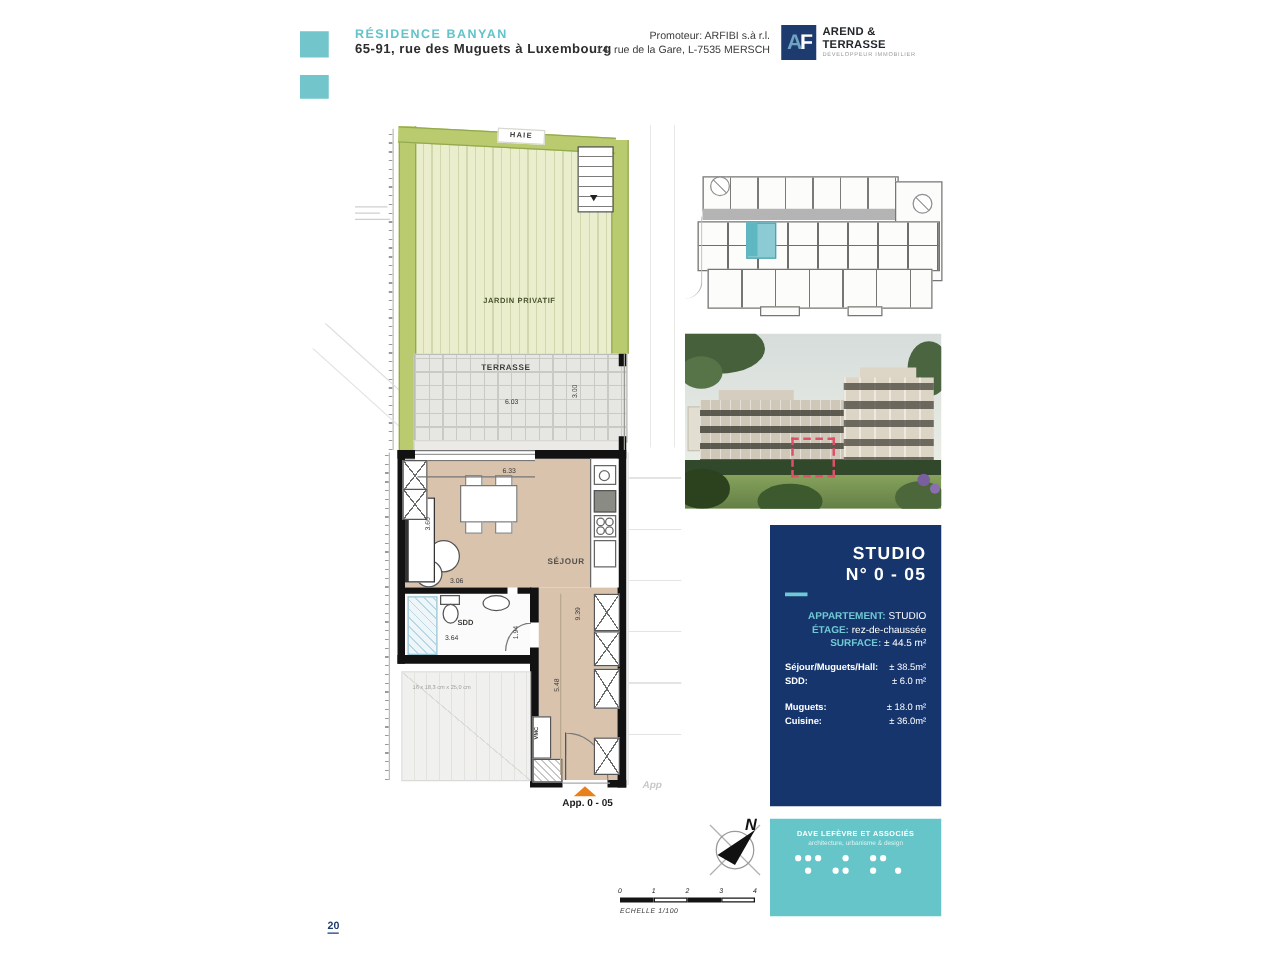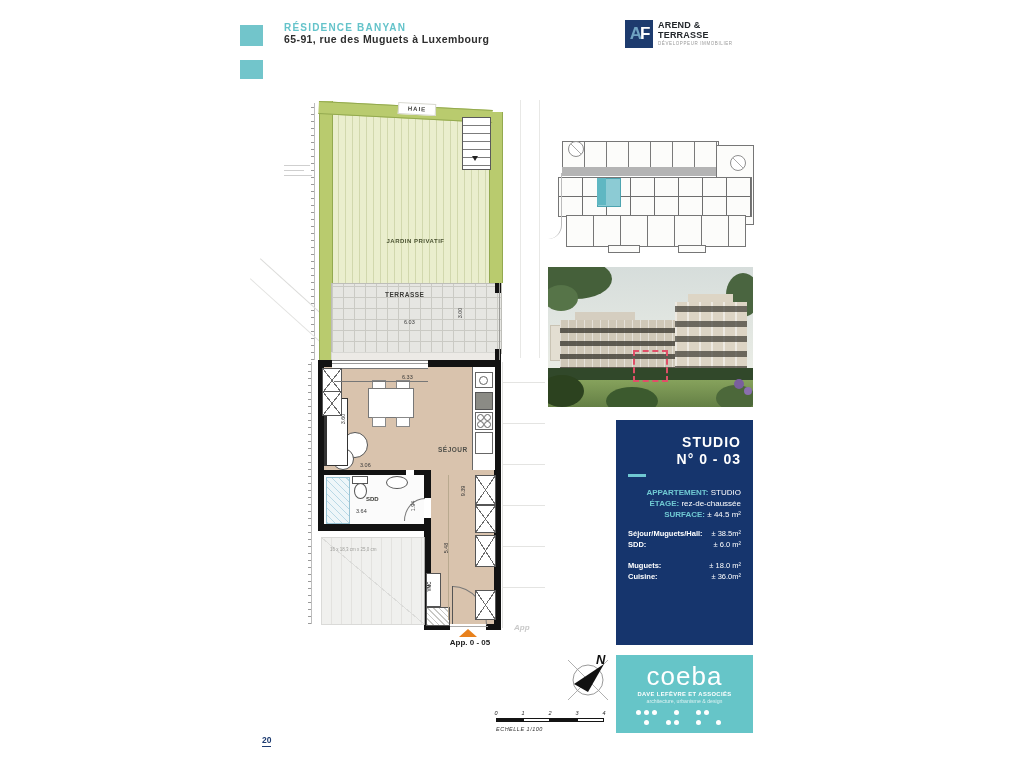--- a/index.html
+++ b/index.html
@@ -81,20 +81,24 @@
 </style>
 </head>
 <body>
 
 <div class="page">
 
   <div class="brand-sq" style="left:240px;top:25px;width:23px;height:21px;"></div>
   <div class="brand-sq" style="left:240px;top:60px;width:23px;height:19px;"></div>
   <div class="proj-title" style="left:284px;top:22px;">RÉSIDENCE BANYAN</div>
   <div class="proj-addr" style="left:284px;top:33px;">65-91, rue des Muguets à Luxembourg</div>
+  <div class="promoter" style="left:460px;top:23px;width:156px;">
+    <div>Promoteur: ARFIBI s.à r.l.</div>
+    <div>14, rue de la Gare, L-7535 MERSCH</div>
+  </div>
   <div class="af-box" style="left:625px;top:20px;width:28px;height:28px;">
     <span class="af-a">A</span>
       <span class="af-f">F</span>
   </div>
   <div class="dev-name" style="left:658px;top:21px;">
     <div>AREND &amp;</div>
     <div>TERRASSE</div>
   </div>
   <div class="dev-tag" style="left:658px;top:41px;">DÉVELOPPEUR IMMOBILIER</div>
 
@@ -246,21 +250,21 @@
     <div class="blob" style="left:-8px;top:108px;width:44px;height:32px;background:#2c421f;"></div>
     <div class="blob" style="left:58px;top:120px;width:52px;height:28px;background:#3c5a2e;"></div>
     <div class="blob" style="left:168px;top:118px;width:40px;height:26px;background:#4c683a;"></div>
     <div class="blob" style="left:186px;top:112px;width:10px;height:10px;background:#7a5f9e;"></div>
     <div class="blob" style="left:196px;top:120px;width:8px;height:8px;background:#8a6fae;"></div>
     <div class="abs" style="left:85px;top:83px;width:31px;height:28px;border:2px dashed #e04f68;"></div>
   </div>
 
   <div class="panel" style="left:616px;top:420px;width:137px;height:225px;">
     <div class="panel-title">STUDIO</div>
-    <div class="panel-title">N° 0 - 03</div>
+    <div class="panel-title">N° 0 - 05</div>
     <div class="panel-dash"></div>
     <div class="spec-row">
       <span class="spec-label">APPARTEMENT:</span>
       <span class="spec-value">STUDIO</span>
     </div>
     <div class="spec-row">
       <span class="spec-label">ÉTAGE:</span>
       <span class="spec-value">rez-de-chaussée</span>
     </div>
     <div class="spec-row">
@@ -281,21 +285,20 @@
       <span class="area-label">Muguets:</span>
       <span>± 18.0 m²</span>
     </div>
     <div class="area-row">
       <span class="area-label">Cuisine:</span>
       <span>± 36.0m²</span>
     </div>
   </div>
 
   <div class="coeba" style="left:616px;top:655px;width:137px;height:78px;">
-    <div class="coeba-name">coeba</div>
     <div class="coeba-sub">DAVE LEFÈVRE ET ASSOCIÉS</div>
     <div class="coeba-tag">architecture, urbanisme &amp; design</div>
     <div class="dots">
       <span class="dot" style="left:20px;top:0;"></span>
         <span class="dot" style="left:28px;top:0;"></span>
         <span class="dot" style="left:36px;top:0;"></span>
       <span class="dot" style="left:58px;top:0;"></span>
       <span class="dot" style="left:80px;top:0;"></span>
         <span class="dot" style="left:88px;top:0;"></span>
       <span class="dot" style="left:28px;top:10px;"></span>

